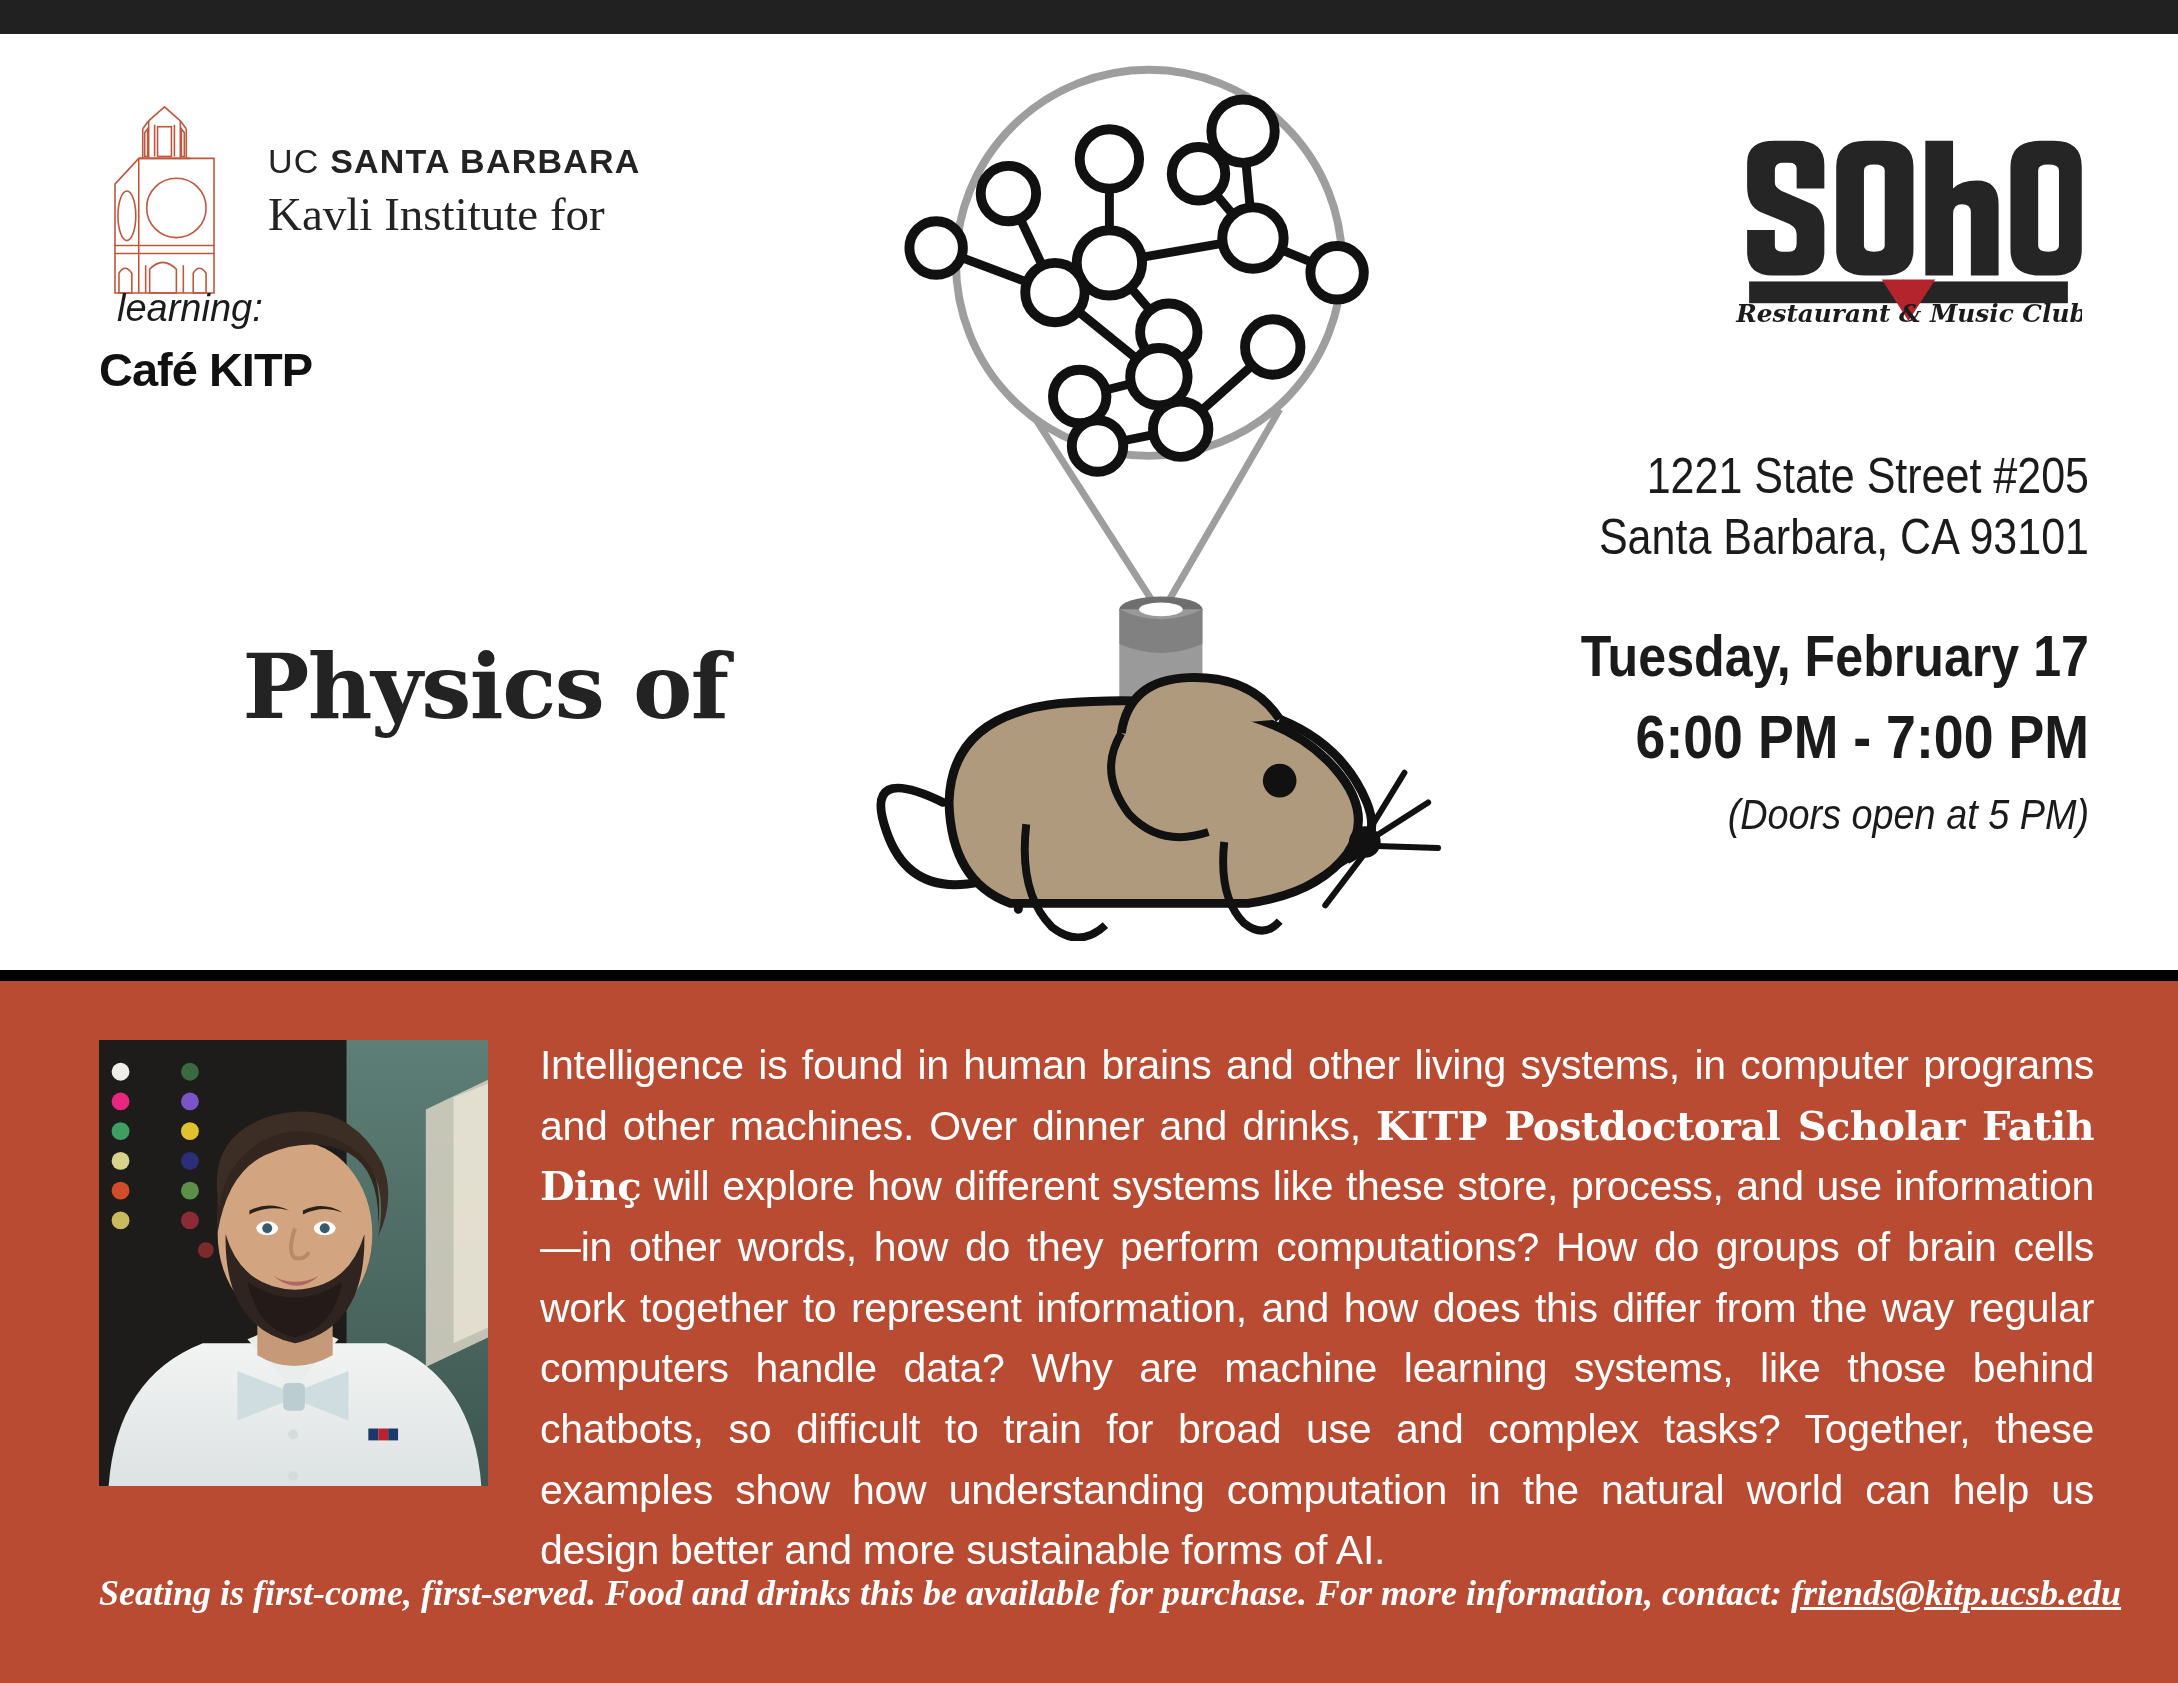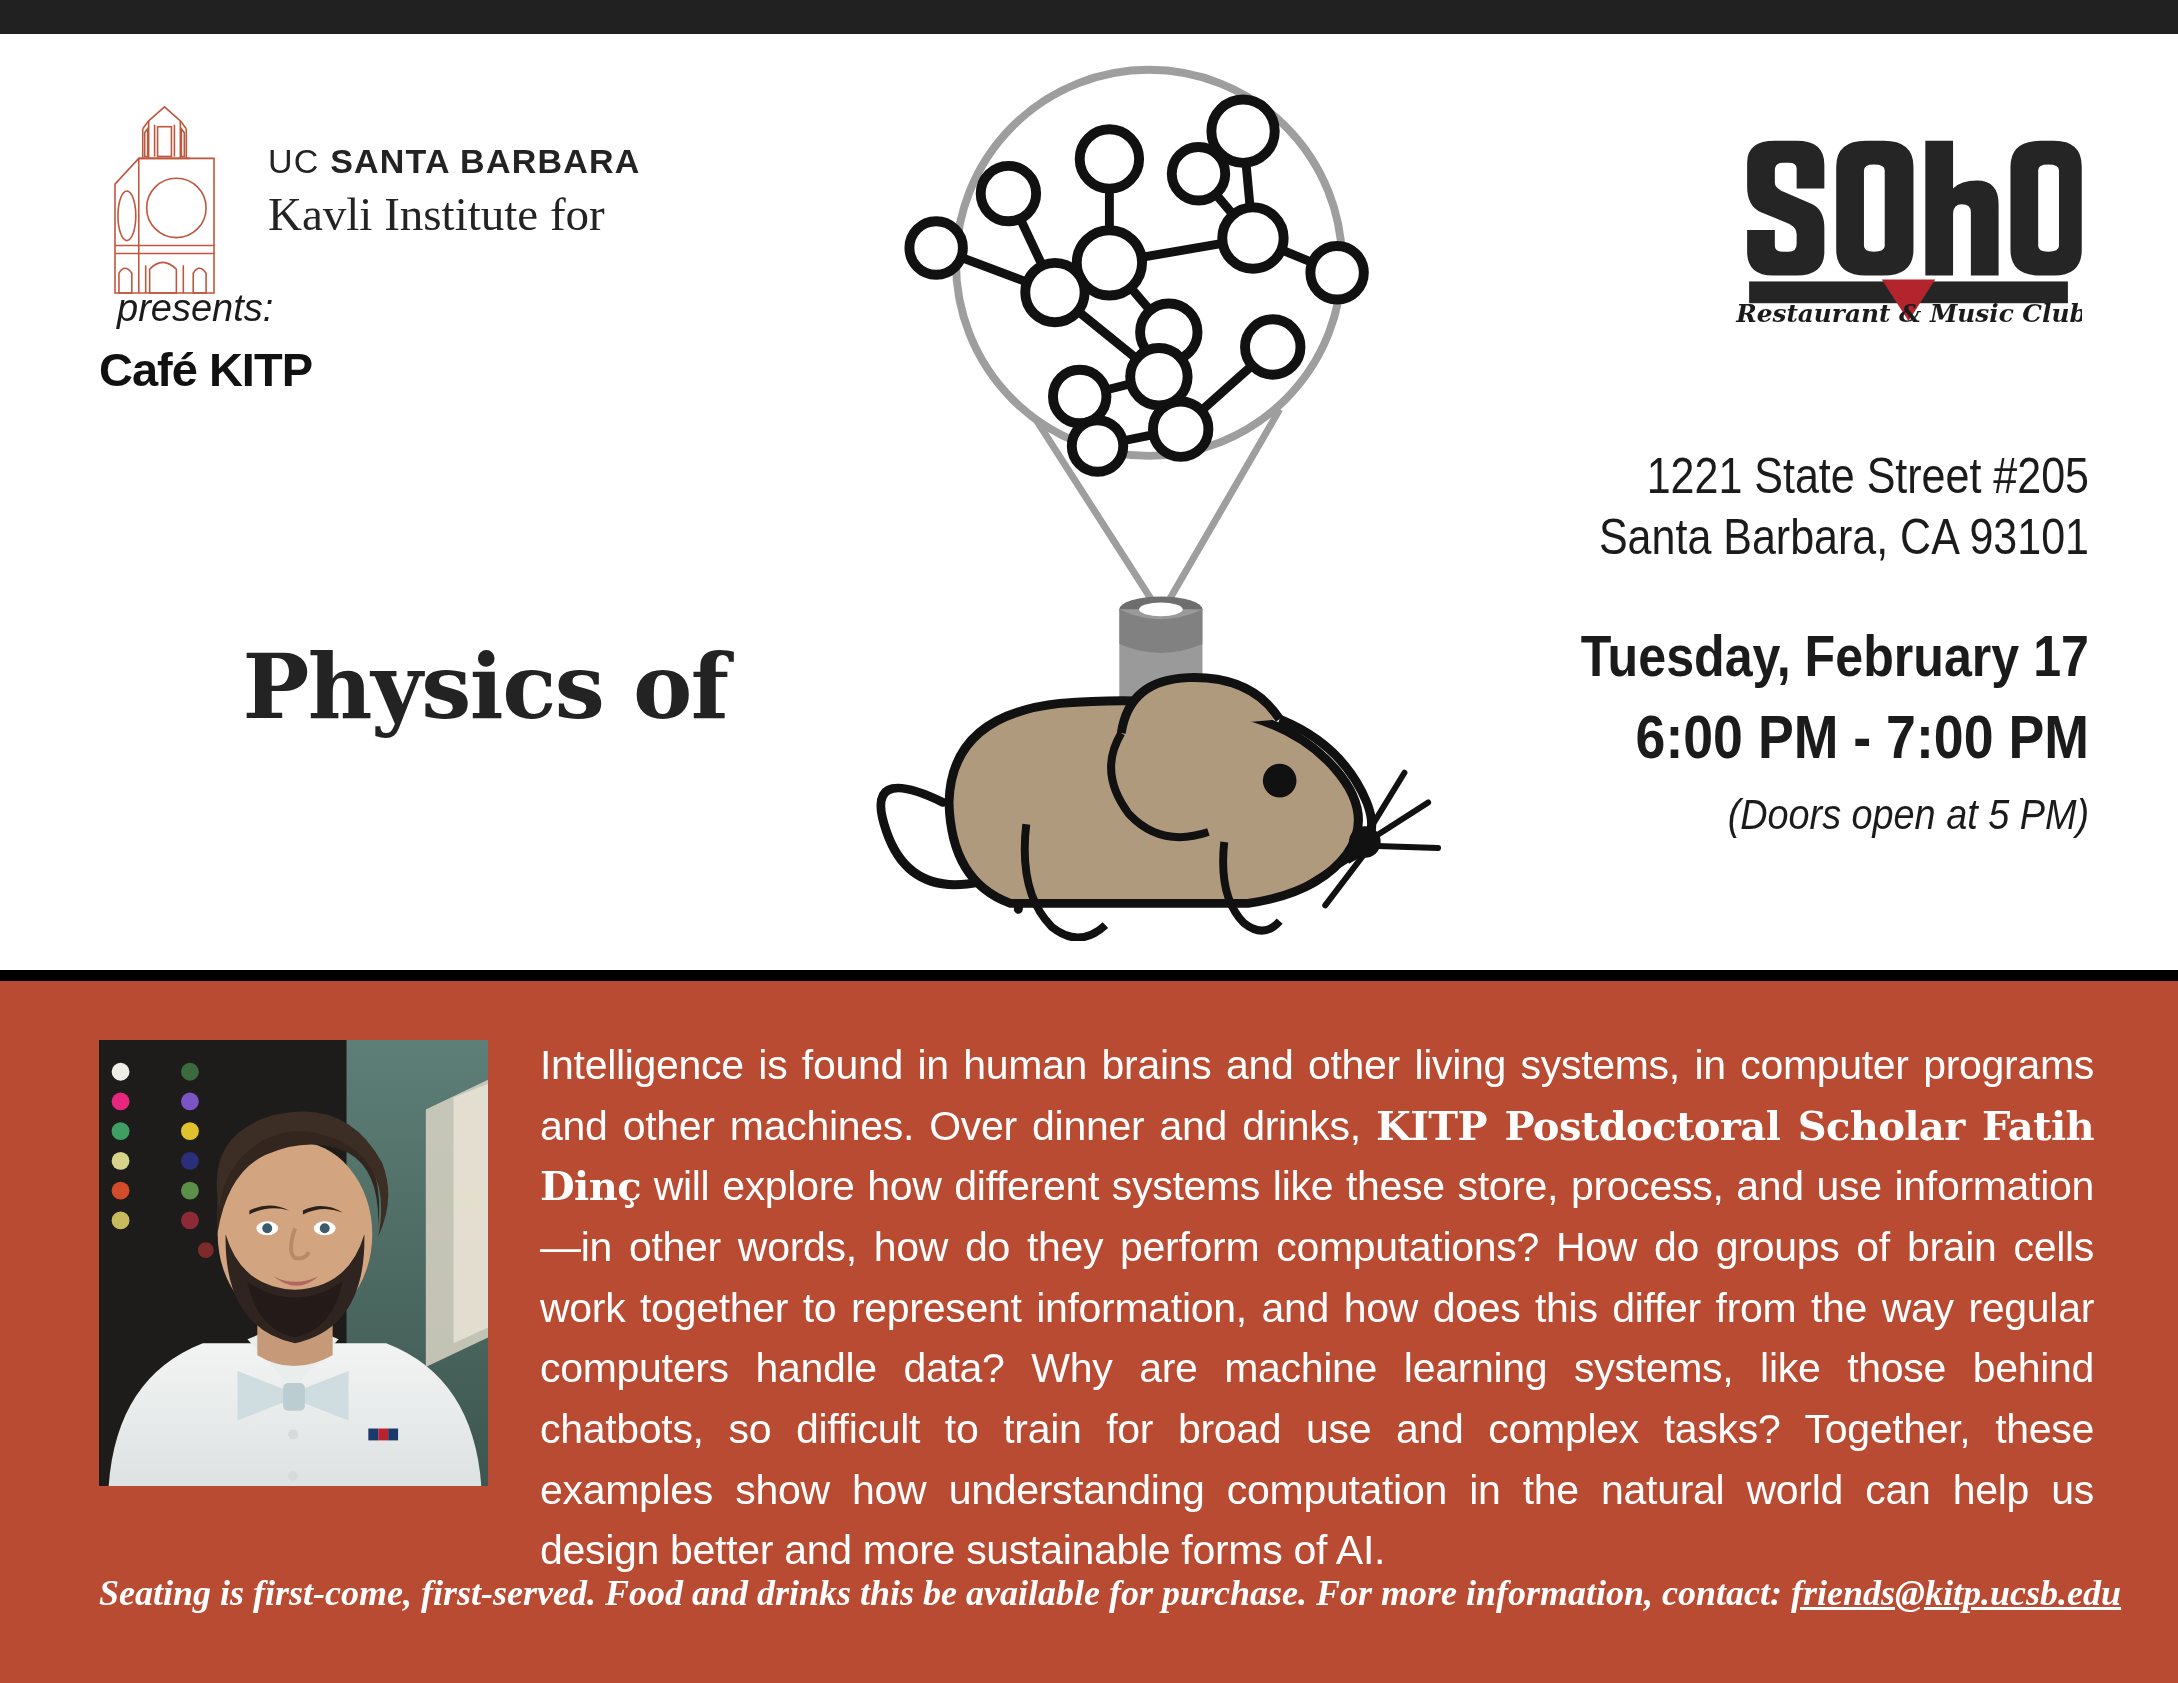--- a/index.html
+++ b/index.html
@@ -276,21 +276,21 @@
       <path d="M95 176 Q101 166 108 176 L108 196 L95 196 Z"></path>
       <path d="M47 168 L47 196 M85 168 L85 196"></path>
     </g>
   </svg>
   <div class="kitp-words">
     <div class="ucsb-line"><span class="uc">UC </span><span class="sb">SANTA BARBARA</span></div>
     <div class="kitp-name">Kavli Institute for</div>
   </div>
 </div>
 
-<div class="presents">presents:</div>
+<div class="presents">learning:</div>
 <div class="cafe-kitp">Café KITP</div>
 
 <div class="main-title">
   <span>Physics of</span>
 </div>
 
 <svg class="illustration" viewBox="0 0 640 900">
 
   <g>
     <circle cx="320" cy="215" r="195" fill="#ffffff" stroke="#9e9e9e" stroke-width="8"></circle>

